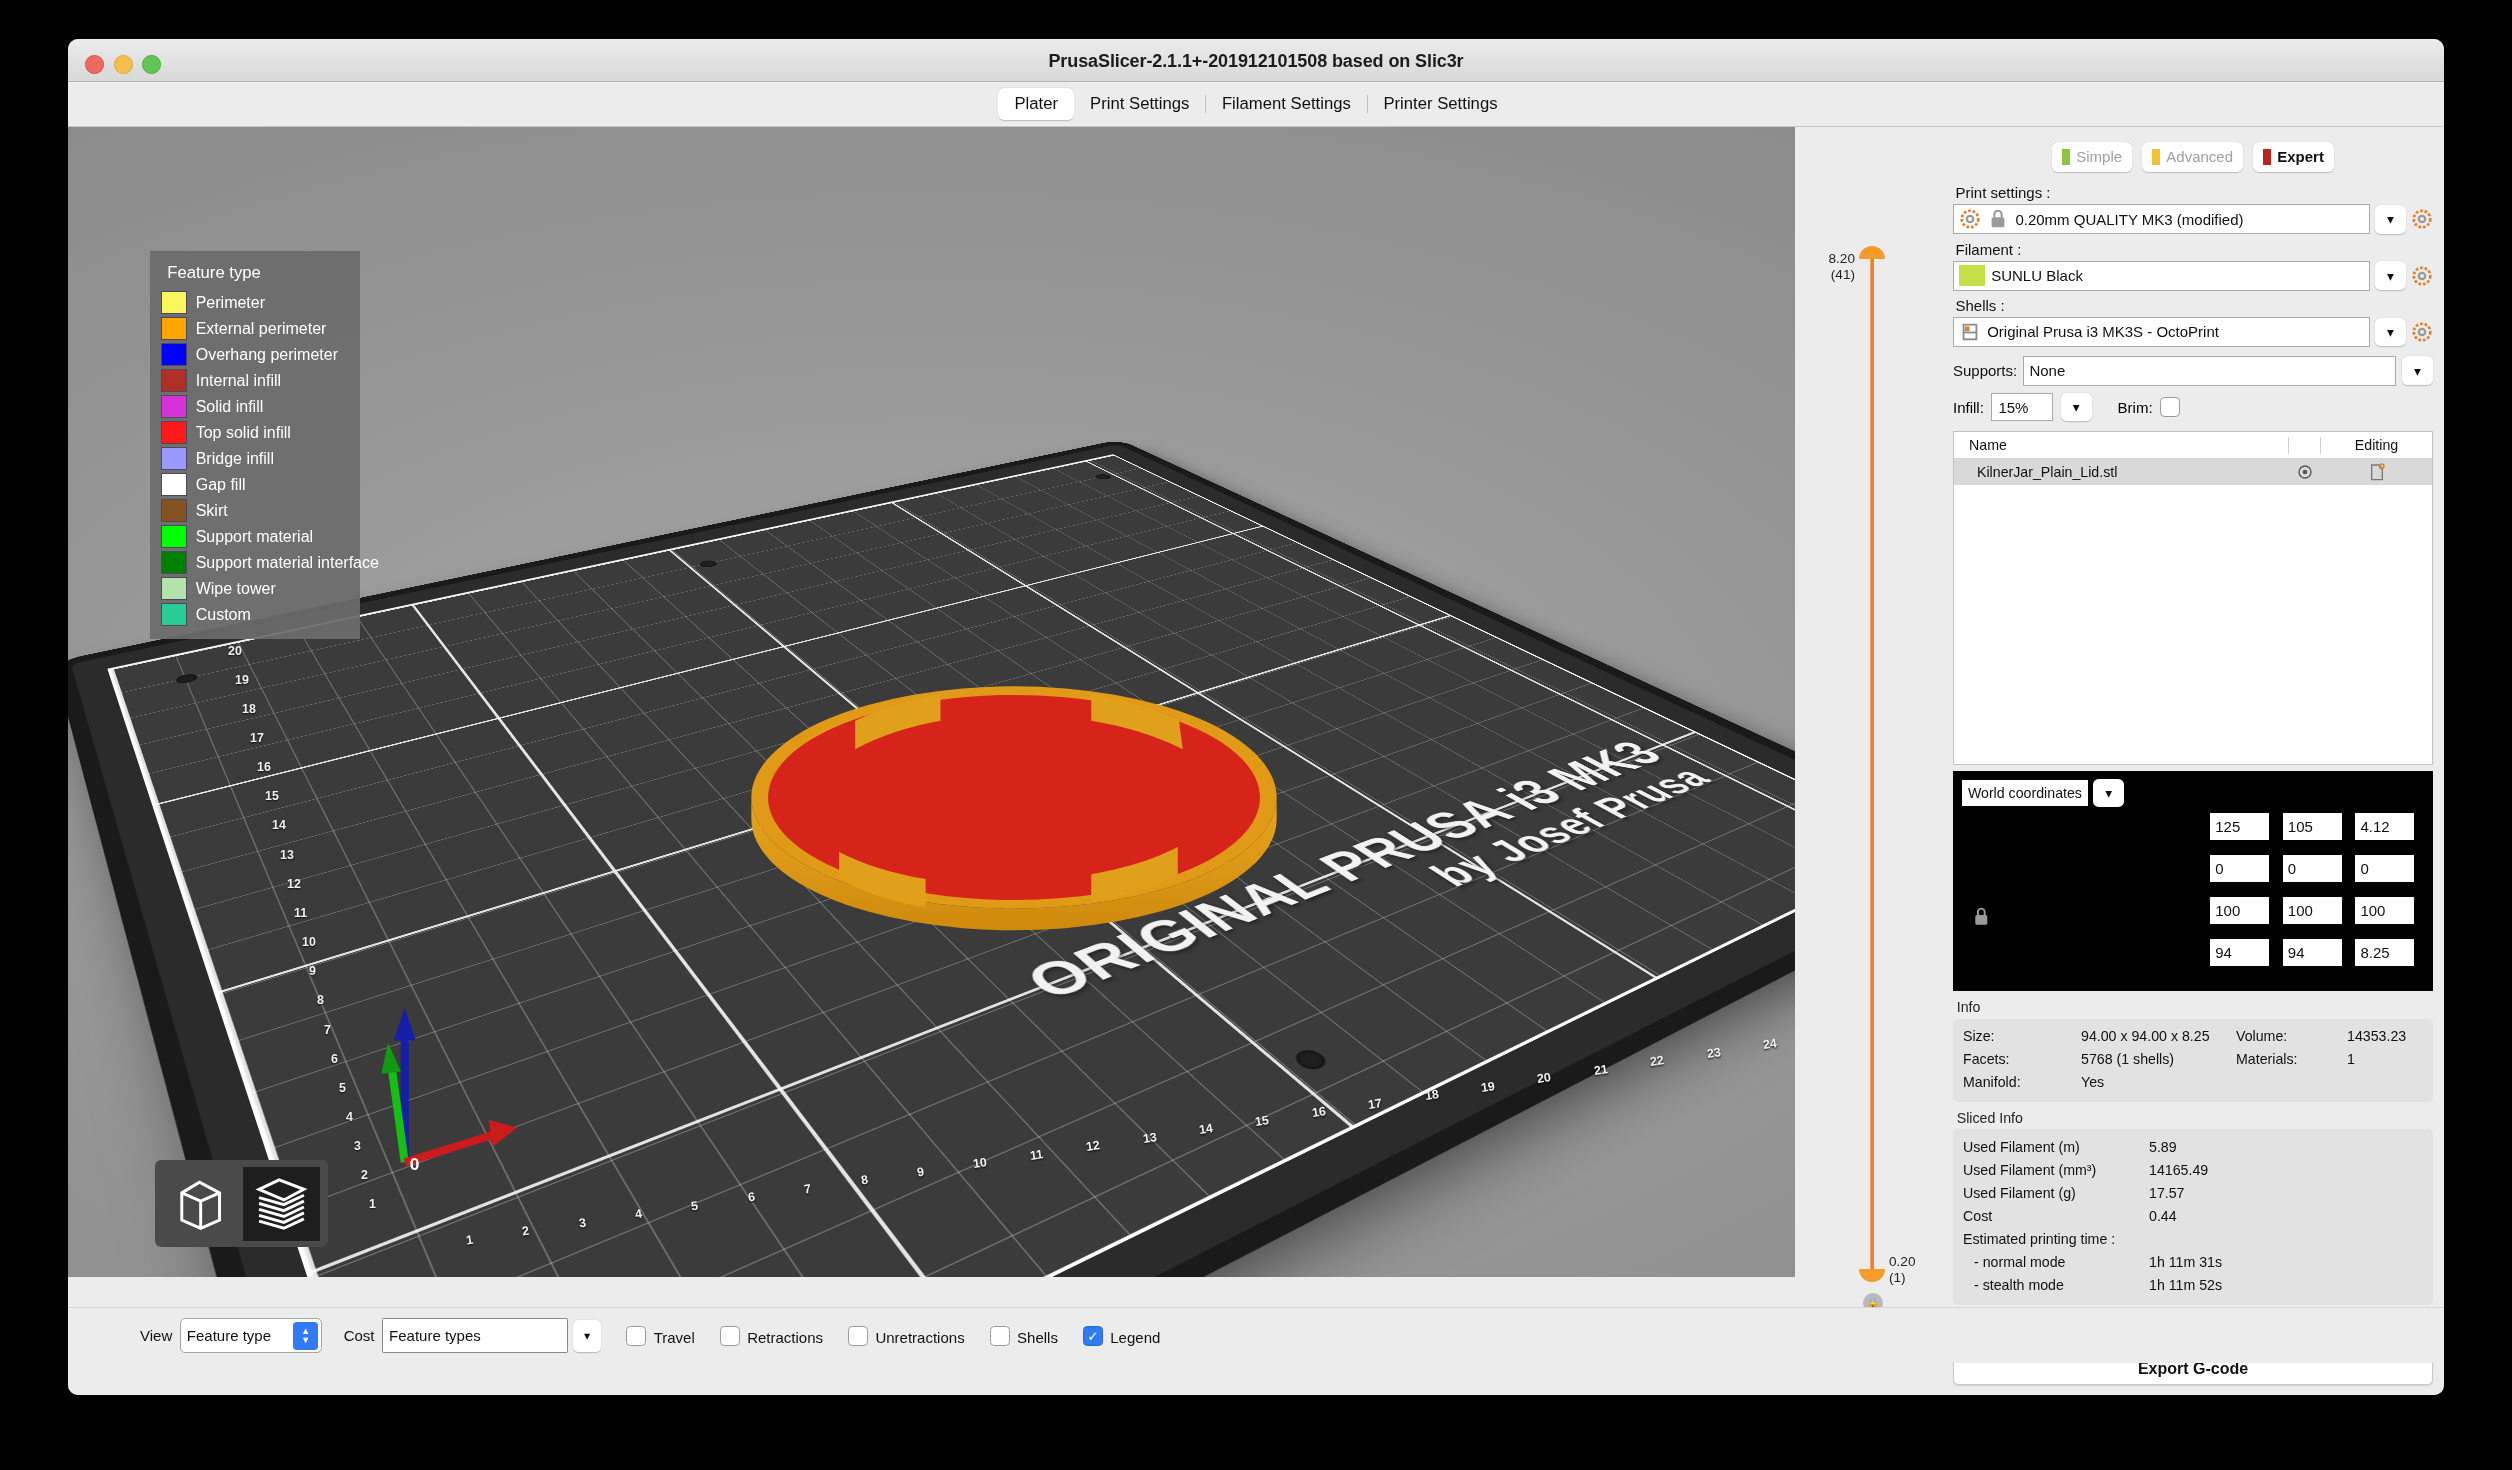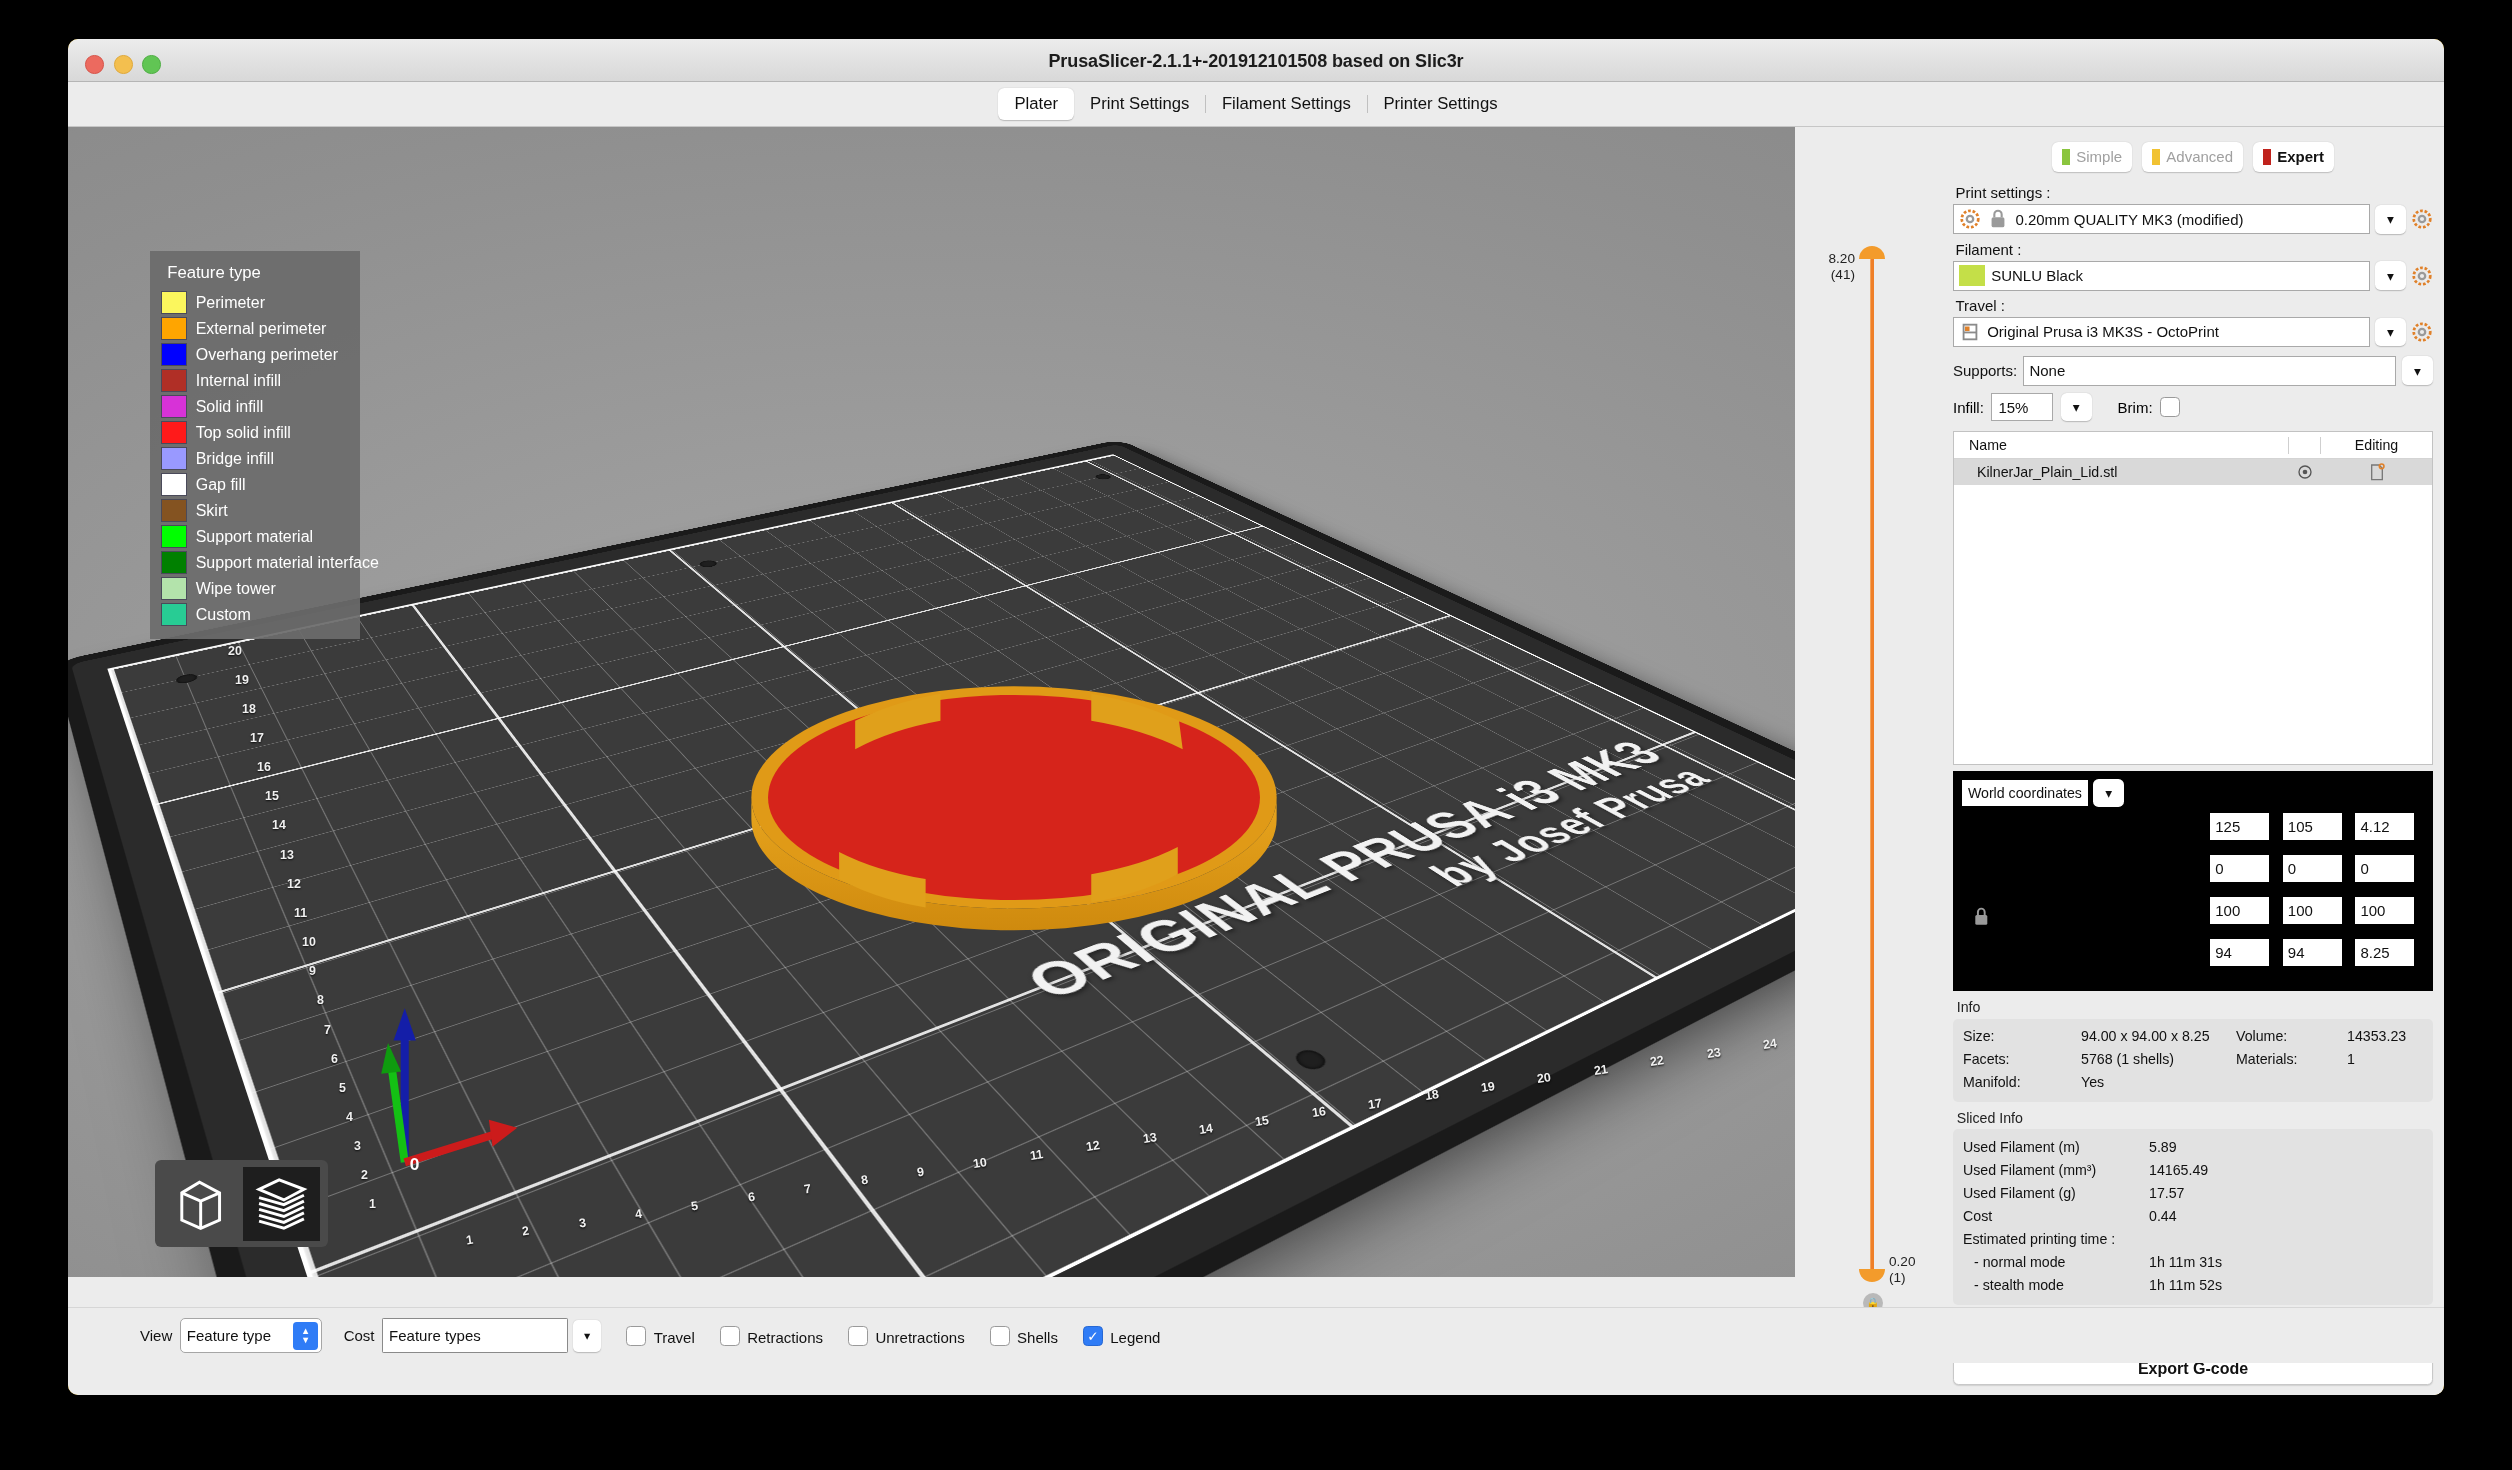--- a/index.html
+++ b/index.html
@@ -525,21 +525,21 @@
           <span style="width:26px;height:21px;background:#c4df48;flex:none"></span>
           <span class="txt">SUNLU Black</span>
         </div>
         <div class="caret">▾</div>
         <svg class="cog" viewBox="0 0 24 24">
           <circle cx="12" cy="12" r="9" fill="none" stroke="#e0812a" stroke-width="3" stroke-dasharray="3 2"></circle>
           <circle cx="12" cy="12" r="3.5" fill="none" stroke="#9a9a9a" stroke-width="2.5"></circle>
         </svg>
       </div>
 
-      <div class="field-label">Travel :</div>
+      <div class="field-label">Shells :</div>
       <div class="combo-row">
         <div class="combo">
           <svg class="cog" viewBox="0 0 24 24">
             <rect x="5" y="4" width="14" height="16" fill="none" stroke="#8b8b8b" stroke-width="2"></rect>
             <rect x="6.5" y="6" width="5" height="5" fill="#e0812a"></rect>
             <line x1="5" y1="12.5" x2="19" y2="12.5" stroke="#8b8b8b" stroke-width="2"></line>
           </svg>
           <span class="txt">Original Prusa i3 MK3S - OctoPrint</span>
         </div>
         <div class="caret">▾</div>

